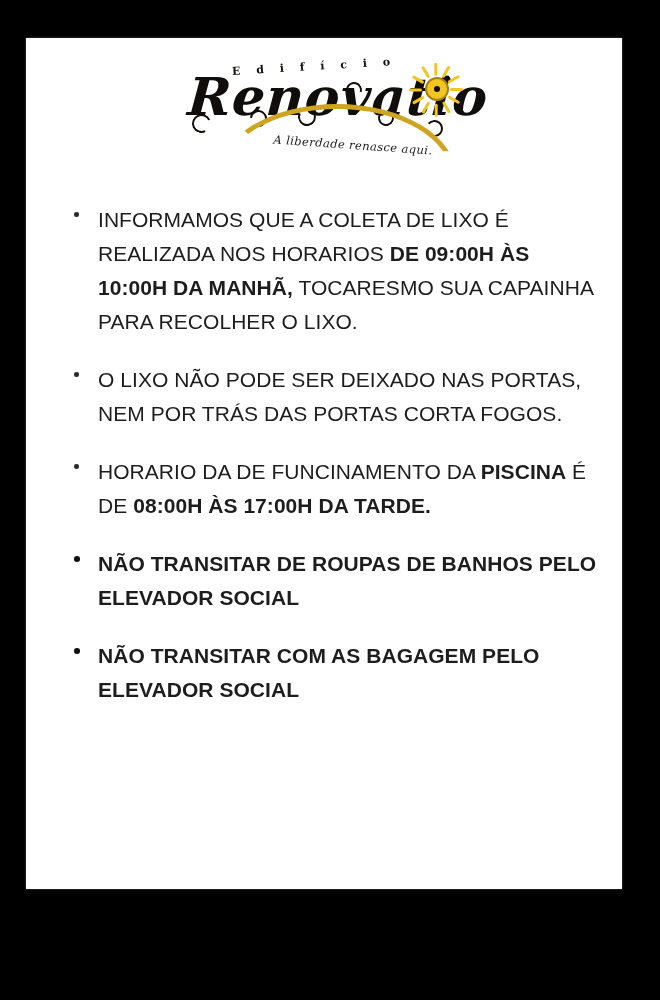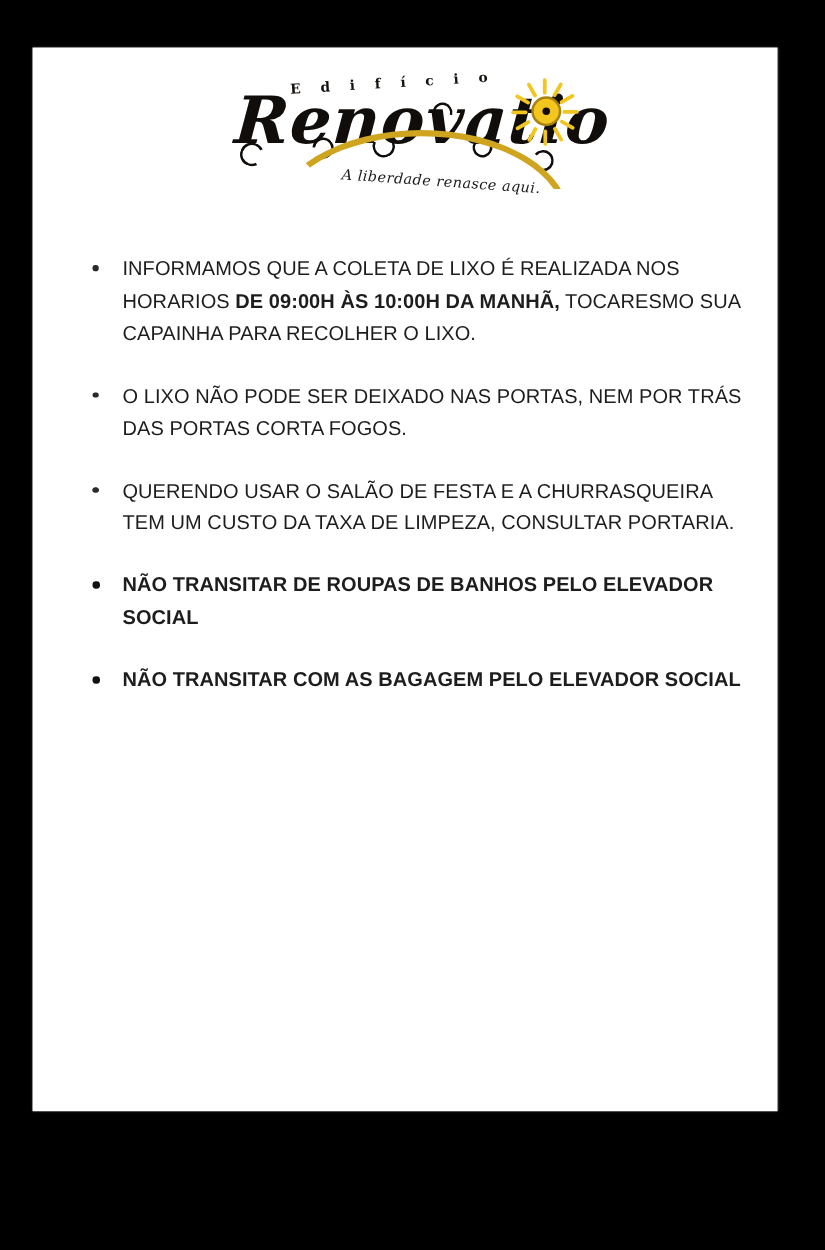--- a/index.html
+++ b/index.html
@@ -148,21 +148,21 @@
   }
   .bullet-list {
     list-style: none;
     margin: 0;
     padding: 0;
   }
   .bullet-item {
     position: relative;
     padding-left: 48px;
     margin-top: 26px;
-    font-size: 16px;
+    font-size: 21px;
     line-height: 1.62;
     letter-spacing: 0.05px;
   }
   .bullet-item.tight { margin-top: 24px; }
   .bullet-dot {
     position: absolute;
     left: 24px;
     top: 9px;
     width: 4.5px;
     height: 4.5px;
@@ -218,20 +218,19 @@
       <div class="logo-tagline">A liberdade renasce aqui.</div>
     </div>
   </div>
 
   <div id="notice-body">
 
 
     <ul class="bullet-list" id="bullet-list">
         <li class="bullet-item"><span class="bullet-dot"></span><span class="bullet-text"><span>INFORMAMOS QUE A COLETA DE LIXO É REALIZADA NOS HORARIOS </span><span class="b">DE 09:00H ÀS 10:00H DA MANHÃ,</span><span> TOCARESMO SUA CAPAINHA PARA RECOLHER O LIXO.</span></span></li>
         <li class="bullet-item tight"><span class="bullet-dot"></span><span class="bullet-text"><span> O LIXO NÃO PODE SER DEIXADO NAS PORTAS, NEM POR TRÁS DAS PORTAS CORTA FOGOS.</span></span></li>
-        <li class="bullet-item tight"><span class="bullet-dot"></span></li>
-        <li class="bullet-item tight"><span class="bullet-dot"></span><span class="bullet-text"><span>QUERENDO USAR O SALÃO DE FESTA E A CHURRASQUEIRA TEM UM CUSTO DA TAXA DE LIMPEZA, CONSULTAR PORTARIA.</span></span></li>
+        <li class="bullet-item tight"><span class="bullet-dot"></span><span class="bullet-text"><span>HORARIO DA  DE FUNCINAMENTO DA </span><span class="b">PISCINA</span><span> É DE </span><span class="b">08:00H ÀS 17:00H DA TARDE.</span></span></li>
         <li class="bullet-item strong tight"><span class="bullet-dot"></span><span class="bullet-text"><span class="b">NÃO TRANSITAR DE ROUPAS DE BANHOS PELO ELEVADOR SOCIAL</span></span></li>
         <li class="bullet-item strong tight"><span class="bullet-dot"></span><span class="bullet-text"><span class="b">NÃO TRANSITAR COM AS BAGAGEM PELO ELEVADOR SOCIAL</span></span></li>
       </ul>
 
   </div>
 </div>
 
 </body></html>

